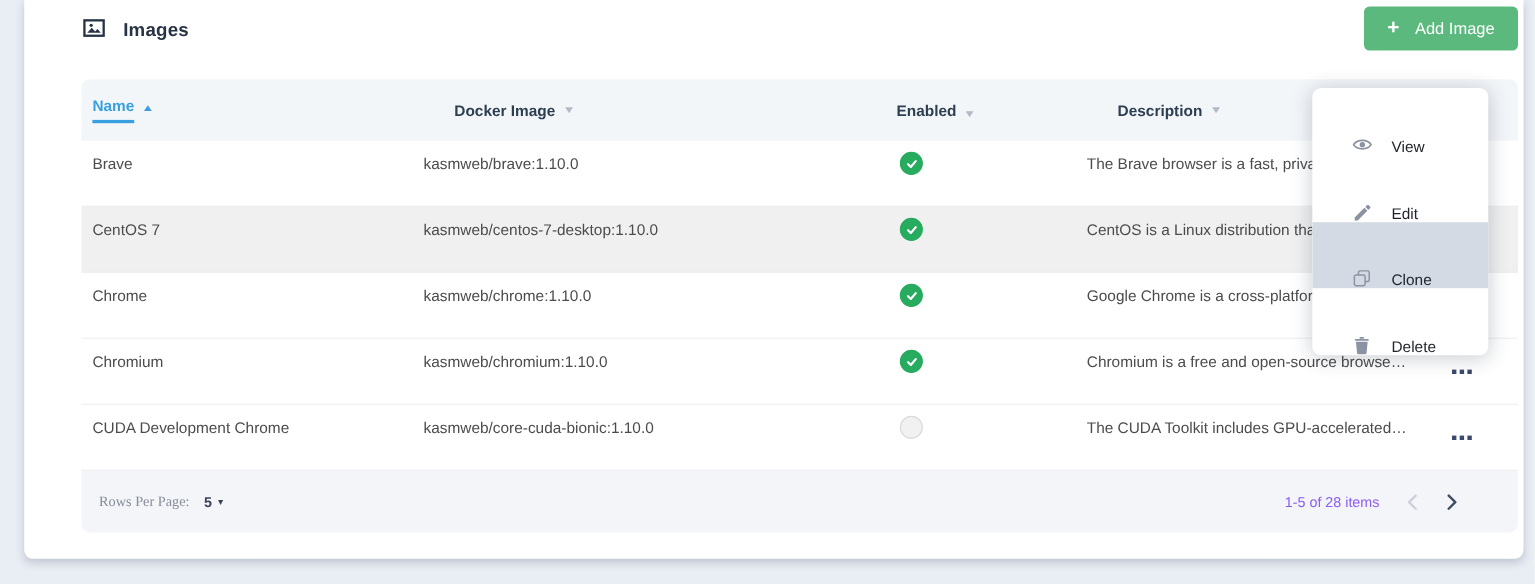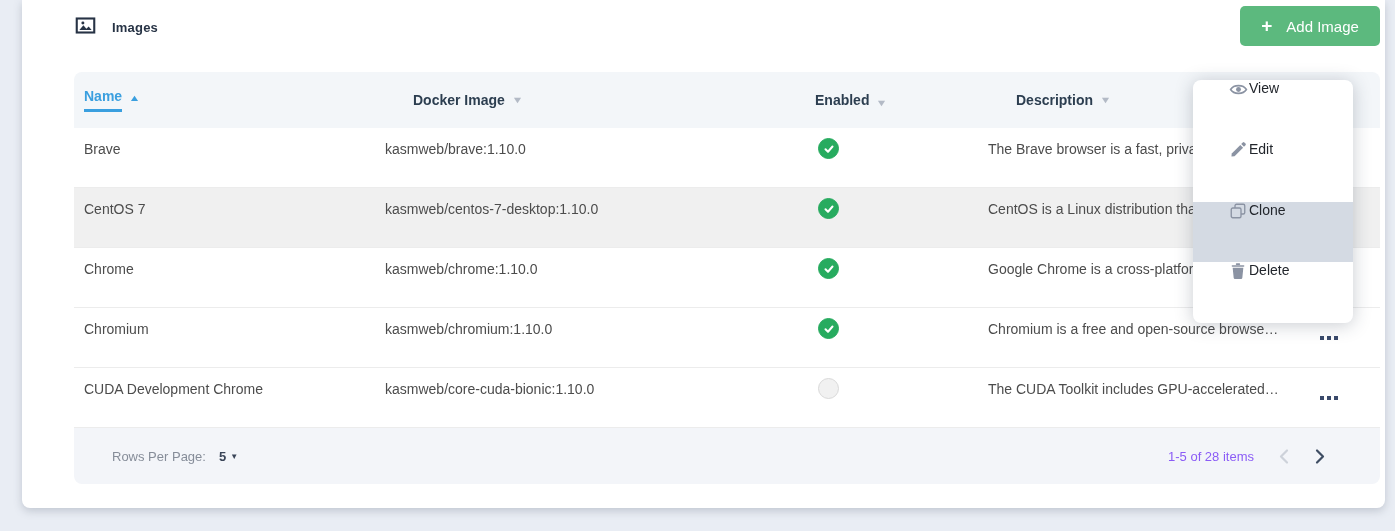--- a/index.html
+++ b/index.html
@@ -9,21 +9,21 @@
     background:#e9edf4;
     font-family:"Liberation Sans", sans-serif;
   }
   .card {
     position:absolute; left:22px; top:0; width:1363px; height:508px;
     background:#ffffff; border-radius:0 0 8px 8px;
     box-shadow:0 3px 8px rgba(90,100,120,.28);
   }
   
   .page-title-wrap { position:absolute; left:53px; top:15px; display:flex; align-items:center; gap:16px; }
-  .page-title { font-size:13px; font-weight:bold; color:#273345; letter-spacing:.2px; }
+  .page-title { font-size:17px; font-weight:bold; color:#273345; letter-spacing:.2px; }
   .add-btn {
     position:absolute; left:1218px; top:6px; width:140px; height:40px;
     background:#5cb97e; border:none; border-radius:5px; cursor:pointer;
     display:flex; align-items:center; justify-content:center; gap:14px;
     color:#ffffff; font-size:15px; font-family:inherit;
   }
   .add-btn .plus { font-size:19px; font-weight:bold; line-height:1; position:relative; top:-1px; }
   
   .thead {
     position:absolute; left:52px; top:72px; width:1306px; height:56px;
@@ -56,38 +56,38 @@
   .check.on svg { display:block; }
   .cell.col-actions { display:flex; align-items:center; justify-content:center; padding-top:0; }
   .dots { display:flex; gap:3px; cursor:pointer; padding:6px; }
   .dots i { width:4px; height:4px; background:#3a4a6b; display:block; }
   
   .tfoot {
     position:absolute; left:52px; top:428px; width:1306px; height:56px;
     background:#f3f5f9; border-radius:0 0 8px 8px;
     display:flex; align-items:center; font-size:13px;
   }
-  .rpp-label { color:#868d99; margin-left:38px; }
+  .rpp-label { color:#868d99; margin-left:16px;font-family:Liberation Serif, serif; }
   .rpp-select { margin-left:13px; display:flex; align-items:center; gap:4px; cursor:pointer; }
   .rpp-value { color:#3a4558; font-weight:bold; }
   .rpp-caret { color:#3a4558; font-size:8px; }
   .pg-right { margin-left:auto; display:flex; align-items:center; gap:22px; padding-right:52px; }
   .pg-range { color:#8b5cf6; }
   .pg-btn { background:none; border:none; cursor:pointer; display:flex; align-items:center; padding:2px; }
   .pg-prev { color:#3e4d63; } .pg-next { color:#3e4d63; }
   .pg-btn.disabled { color:#cdd2da; cursor:default; }
   
   .menu {
     position:absolute; left:1193px; top:80px; width:160px; height:243px;
     background:#ffffff; border-radius:8px;
     box-shadow:0 2px 18px rgba(40,50,70,.25);
     display:flex; flex-direction:column; overflow:hidden; z-index:5;
   }
   .menu-item {
-    flex:1; display:flex; align-items:flex-start; padding-left:35px; gap:1px;
+    flex:1; display:flex; align-items:flex-end; padding-left:35px; gap:17px;
     font-size:14px; color:#22262c; cursor:pointer;
   }
   .menu-item.active { background:#d4dae3; }
   .menu-icon { width:20px; display:flex; align-items:center; justify-content:center; flex:none; }
 </style>
 </head>
 <body>
 
 <div class="stage">
   <div class="card">

